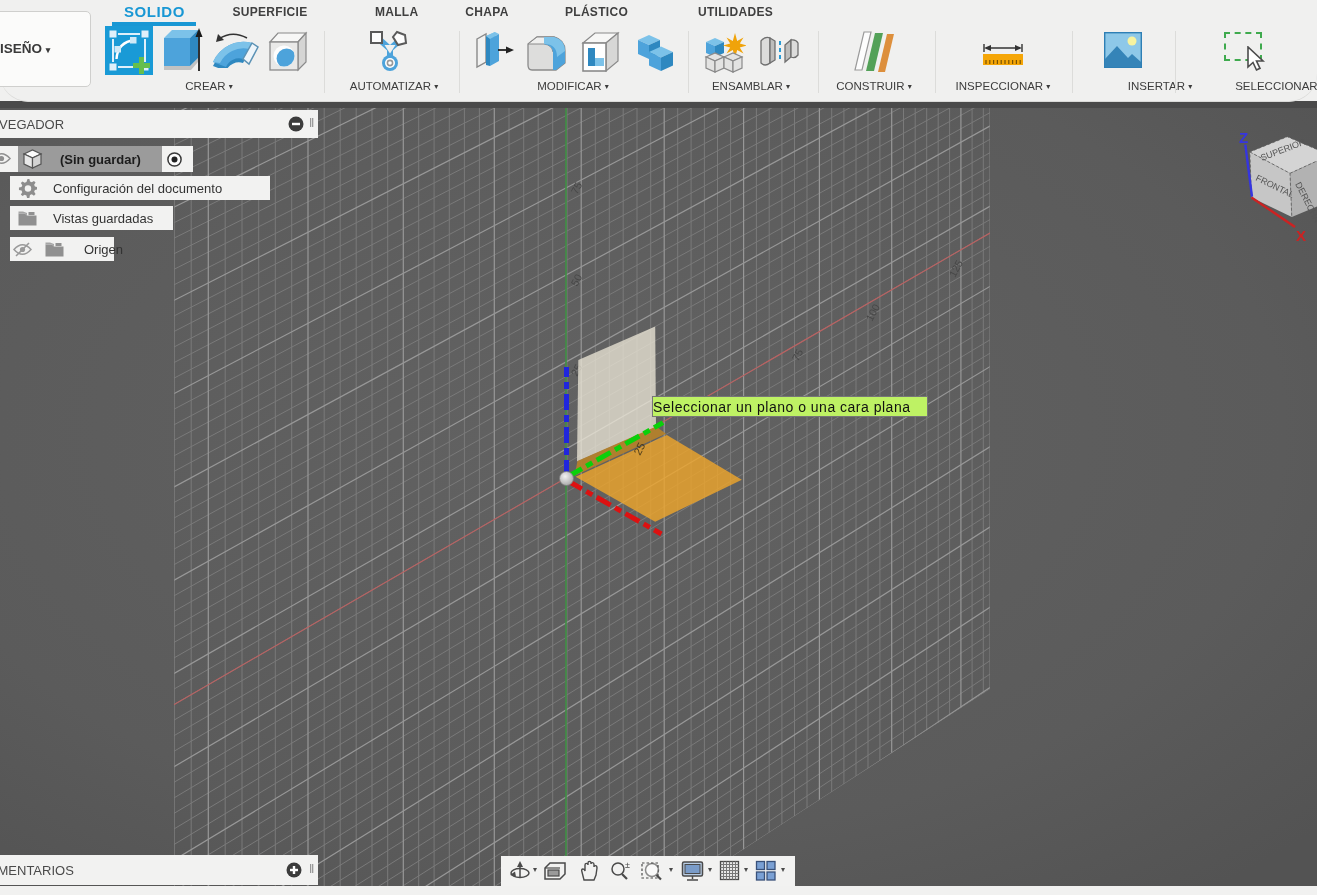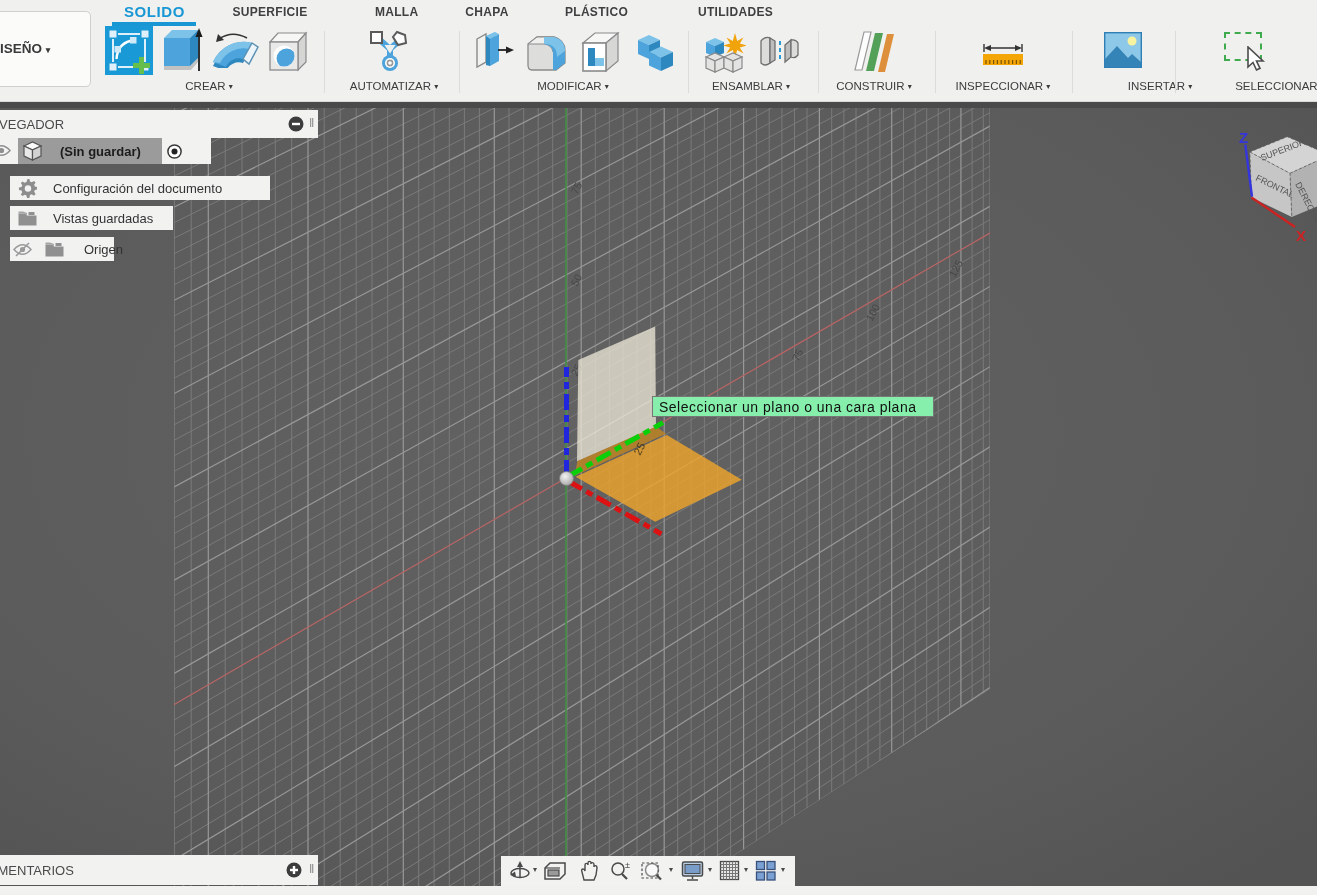--- a/index.html
+++ b/index.html
@@ -1,24 +1,24 @@
 <!DOCTYPE html>
 <html><head><meta charset="utf-8">
 <style>
 html,body{margin:0;padding:0;width:1317px;height:895px;overflow:hidden;background:#f0f0ef;font-family:"Liberation Sans",sans-serif;}
 .abs{position:absolute;}
-#toolbar{position:absolute;left:0;top:0;width:1317px;height:101px;background:#f0f0ef;border-bottom:1px solid #dadad8;z-index:5;}
+#toolbar{position:absolute;left:0;top:0;width:1317px;height:101px;background:#f0f0ef;border-bottom:1px solid #dadad8;z-index:5;border-radius:28px;}
 .tab{position:absolute;top:5px;font-size:12px;font-weight:bold;color:#3f3f3f;transform:translateX(-50%);letter-spacing:0.3px;}
 .glabel{position:absolute;top:80px;font-size:11.5px;color:#3c3c3c;transform:translateX(-50%);white-space:nowrap;}
 .glabel .car{font-size:8px;position:relative;top:-1px;}
 .sep{position:absolute;top:31px;width:1px;height:62px;background:#dcdcda;}
 #viewport{position:absolute;left:0;top:0;z-index:1;}
 .panel{position:absolute;background:#f2f2f1;z-index:10;}
 .rowtxt{font-size:13px;color:#333;position:absolute;top:50%;transform:translateY(-50%);white-space:nowrap;}
-#tooltip{position:absolute;left:652px;top:396px;width:274px;height:19px;background:#86efac;border:1px solid #767676;z-index:8;font-size:14px;color:#111;padding-left:6px;line-height:20px;letter-spacing:0.5px;white-space:nowrap;}
+#tooltip{position:absolute;left:652px;top:396px;width:274px;height:19px;background:#bef264;border:1px solid #767676;z-index:8;font-size:14px;color:#111;line-height:20px;letter-spacing:0.5px;white-space:nowrap;}
 </style></head>
 <body>
 <svg id="viewport" width="1317" height="895" viewBox="0 0 1317 895">
 <defs>
 <radialGradient id="bgg" cx="0.45" cy="0.42" r="0.75">
 <stop offset="0" stop-color="#626262"></stop>
         <stop offset="0.7" stop-color="#5b5b5b"></stop>
         <stop offset="1" stop-color="#535353"></stop>
 </radialGradient>
 <clipPath id="gridclip">
@@ -401,21 +401,21 @@
     </svg>
 </div>
 <div class="panel" style="left:0;top:110px;width:318px;height:28px;">
 <span style="position:absolute;left:-18px;top:7px;font-size:13px;color:#4a4a4a;">NAVEGADOR</span>
 <svg class="abs" style="left:288px;top:6px;" width="16" height="16">
       <circle cx="8" cy="8" r="7.5" fill="#3c3c3c"></circle>
       <rect x="4" y="6.8" width="8" height="2.4" fill="#fff"></rect>
     </svg>
 <span style="position:absolute;left:309px;top:5px;font-size:13px;color:#8a8a8a;">‖</span>
 </div>
-<div class="panel" style="left:0;top:138px;width:193px;height:26px;padding-left:18px;">
+<div class="panel" style="left:0;top:146px;width:193px;height:26px;">
 <svg class="abs" style="left:-8px;top:6px;" width="19" height="13" viewBox="0 0 19 13">
       <path d="M1 6.5 Q9.5 -3 18 6.5 Q9.5 16 1 6.5 Z" fill="none" stroke="#8f8f8f" stroke-width="1.5"></path>
       <circle cx="9.5" cy="6.5" r="2.6" fill="#8f8f8f"></circle>
     </svg>
 <div class="abs" style="left:18px;top:0px;width:144px;height:26px;background:#9b9b9b;"></div>
 <svg class="abs" style="left:21px;top:2px;" width="23" height="22" viewBox="0 0 23 22">
       <polygon points="3,6 11.5,2 20,6 11.5,10" fill="#fbfbfb" stroke="#555" stroke-width="1.2"></polygon>
       <polygon points="3,6 11.5,10 11.5,20 3,16" fill="#e8e8e8" stroke="#555" stroke-width="1.2"></polygon>
       <polygon points="20,6 11.5,10 11.5,20 20,16" fill="#d2d2d2" stroke="#555" stroke-width="1.2"></polygon>
     </svg>

